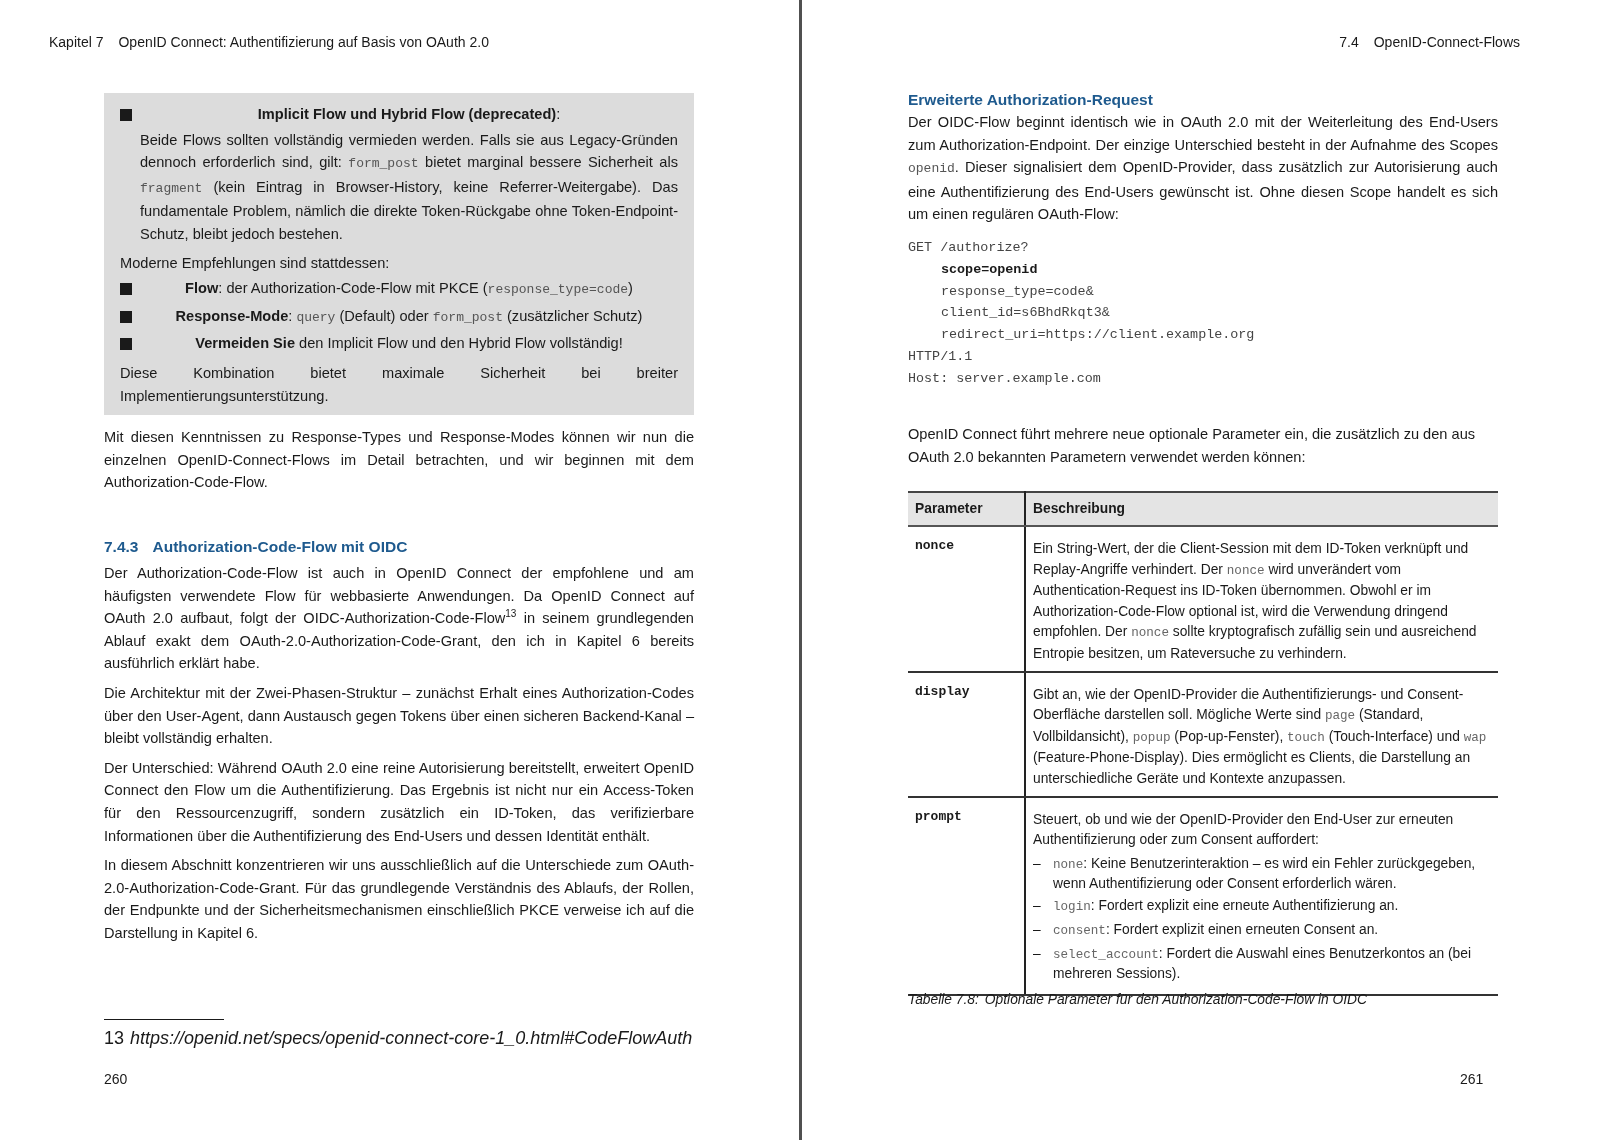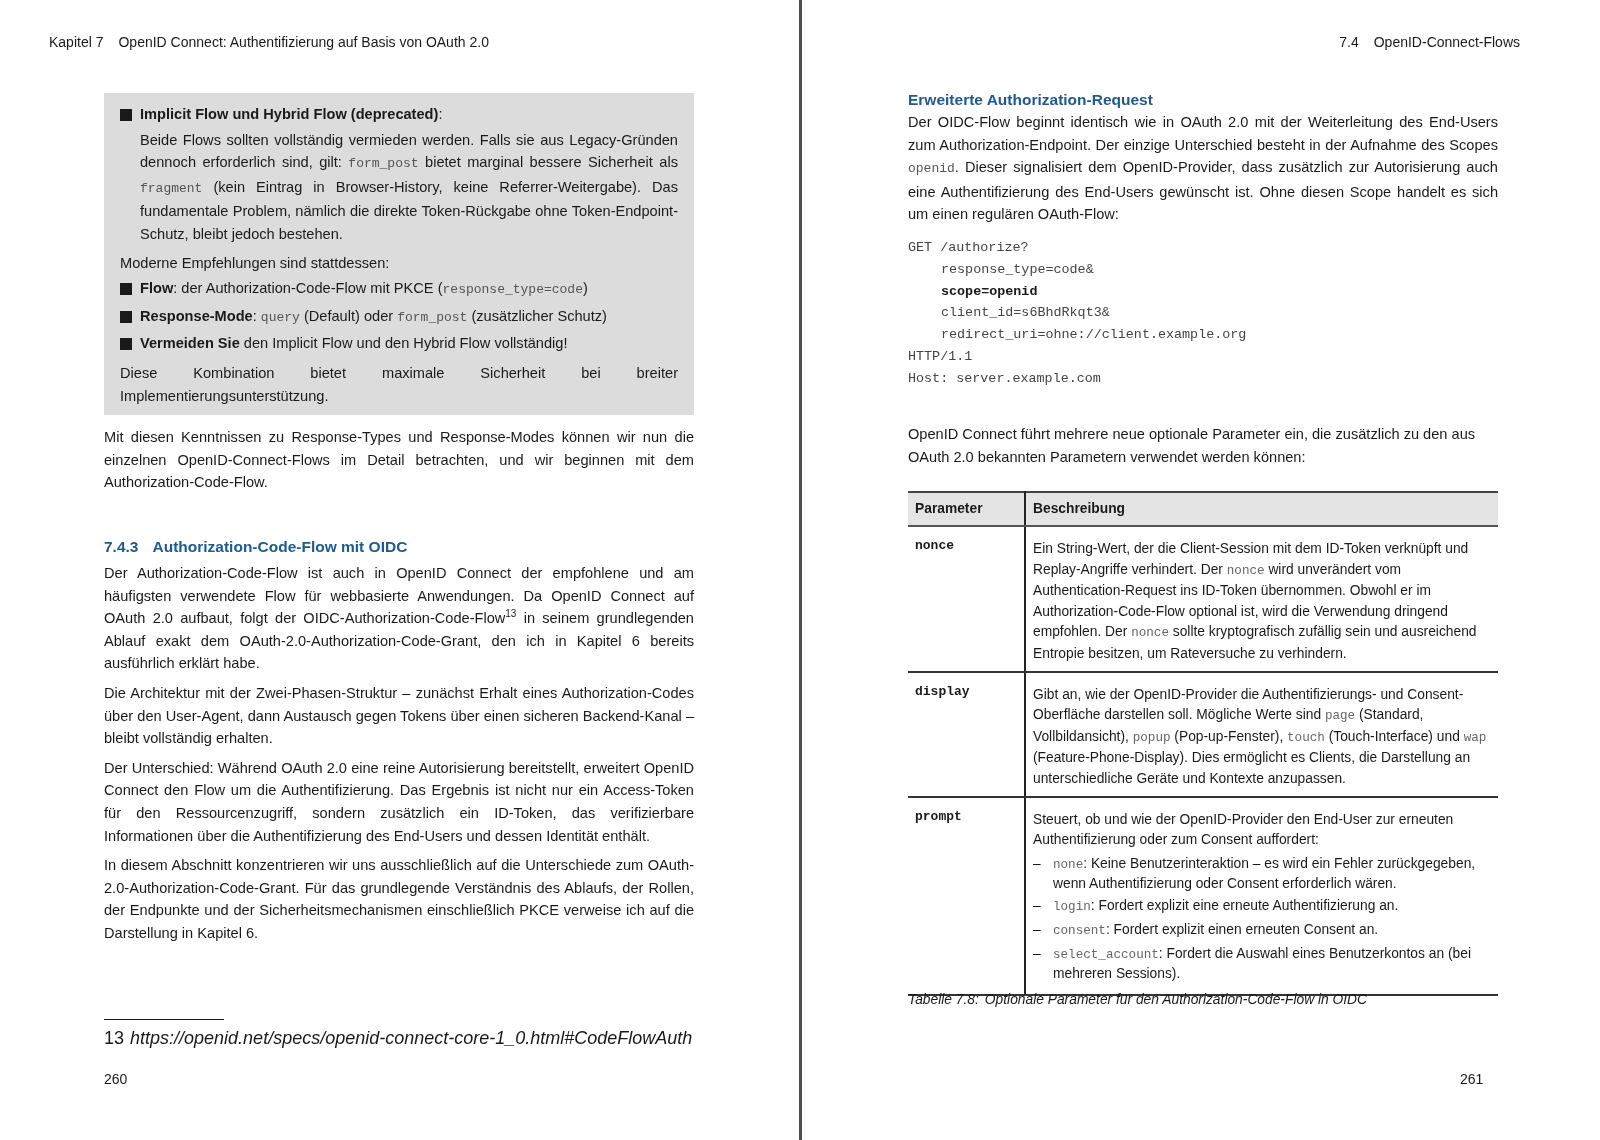--- a/index.html
+++ b/index.html
@@ -13,21 +13,21 @@
   .left-head { left: 49px; }
   .right-head { right: 80px; }
   .mono { font-family: "Liberation Mono", "DejaVu Sans Mono", monospace; color: #555; font-size: 13px; }
   p { line-height: 22.6px; text-align: justify; }
   .para { margin-bottom: 7px; }
 
   
   .infobox { position: absolute; left: 104px; top: 93px; width: 590px; background: #dcdcdc; padding: 10px 16px 8px 16px; }
   .bullet-row { display: flex; align-items: flex-start; line-height: 22.6px; margin-bottom: 3px; }
   .bullet { width: 12px; height: 12px; background: #1a1a1a; margin-top: 6px; margin-right: 8px; flex: 0 0 12px; }
-  .bullet-body { flex: 1; }
+  .bullet-body { flex: 1; text-align: center; }
   .bullet-sub { padding-left: 20px; margin-bottom: 6px; }
   .bold { font-weight: bold; }
 
   .left-text { position: absolute; left: 104px; width: 590px; }
   .h3 { color: #1e5a8e; font-weight: bold; font-size: 15.5px; margin-bottom: 6px; }
   .h3 .sec { margin-right: 14px; }
   sup { font-size: 10px; line-height: 0; }
 
   .fn-rule { position: absolute; left: 104px; top: 1019px; width: 120px; height: 1px; background: #1a1a1a; }
   .footnote { position: absolute; left: 104px; top: 1028px; font-size: 18px; }
@@ -111,21 +111,21 @@
 
 <div class="running-head right-head">
   <span class="num">7.4</span><span>OpenID-Connect-Flows</span>
 </div>
 
 <div class="right-text" style="top:89px;">
   <div class="h4">Erweiterte Authorization-Request</div>
   <p><span>Der OIDC-Flow beginnt identisch wie in OAuth 2.0 mit der Weiterleitung des End-Users zum Authorization-Endpoint. Der einzige Unterschied besteht in der Aufnahme des Scopes </span><span class="mono">openid</span><span>. Dieser signalisiert dem OpenID-Provider, dass zusätzlich zur Autorisierung auch eine Authentifizierung des End-Users gewünscht ist. Ohne diesen Scope handelt es sich um einen regulären OAuth-Flow:</span></p>
 </div>
 
-<div class="code"><div>GET /authorize?</div><div class="indent">response_type=code&amp;</div><div class="indent bold-line">scope=openid</div><div class="indent">client_id=s6BhdRkqt3&amp;</div><div class="indent">redirect_uri=ohne://client.example.org</div><div>HTTP/1.1</div><div>Host: server.example.com</div></div>
+<div class="code"><div>GET /authorize?</div><div class="indent bold-line">scope=openid</div><div class="indent">response_type=code&amp;</div><div class="indent">client_id=s6BhdRkqt3&amp;</div><div class="indent">redirect_uri=https://client.example.org</div><div>HTTP/1.1</div><div>Host: server.example.com</div></div>
 
 <div class="right-text" style="top:423px;">
   <p style="text-align:left;">OpenID Connect führt mehrere neue optionale Parameter ein, die zusätzlich zu den aus OAuth 2.0 bekannten Parametern verwendet werden können:</p>
 </div>
 
 <table class="params">
   <thead>
     <tr>
       <th class="col1">Parameter</th>
       <th>Beschreibung</th>

